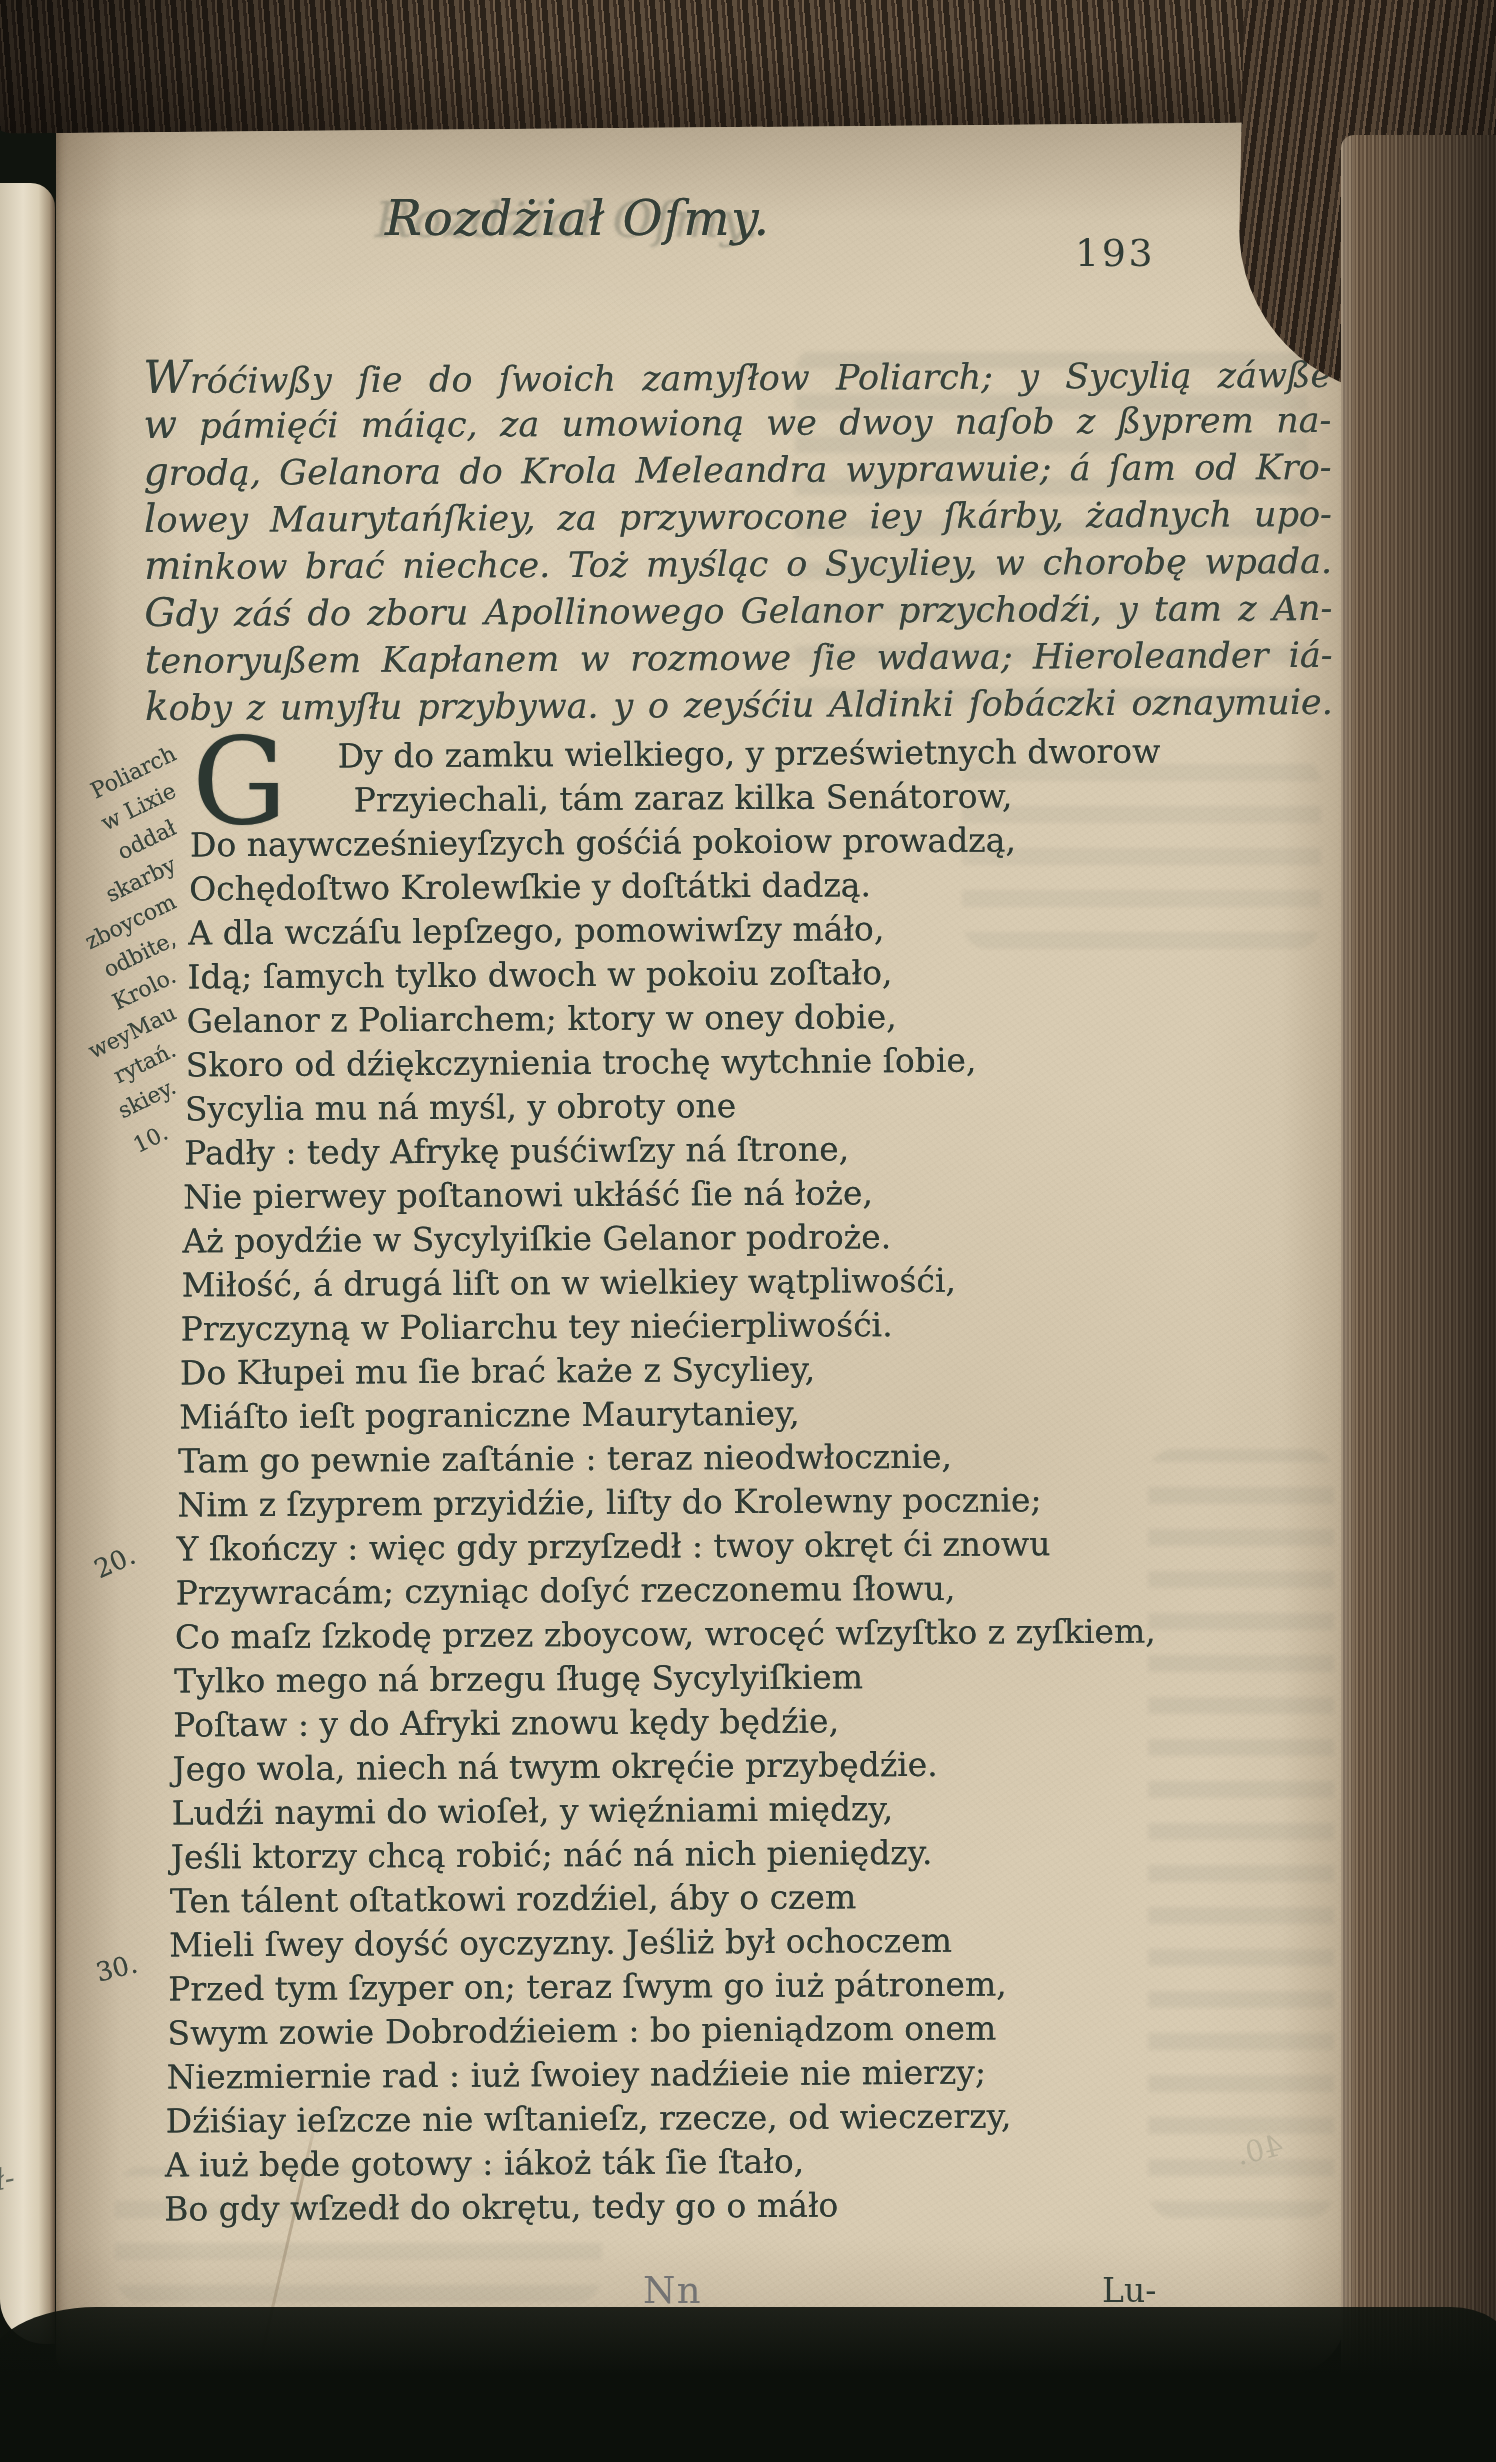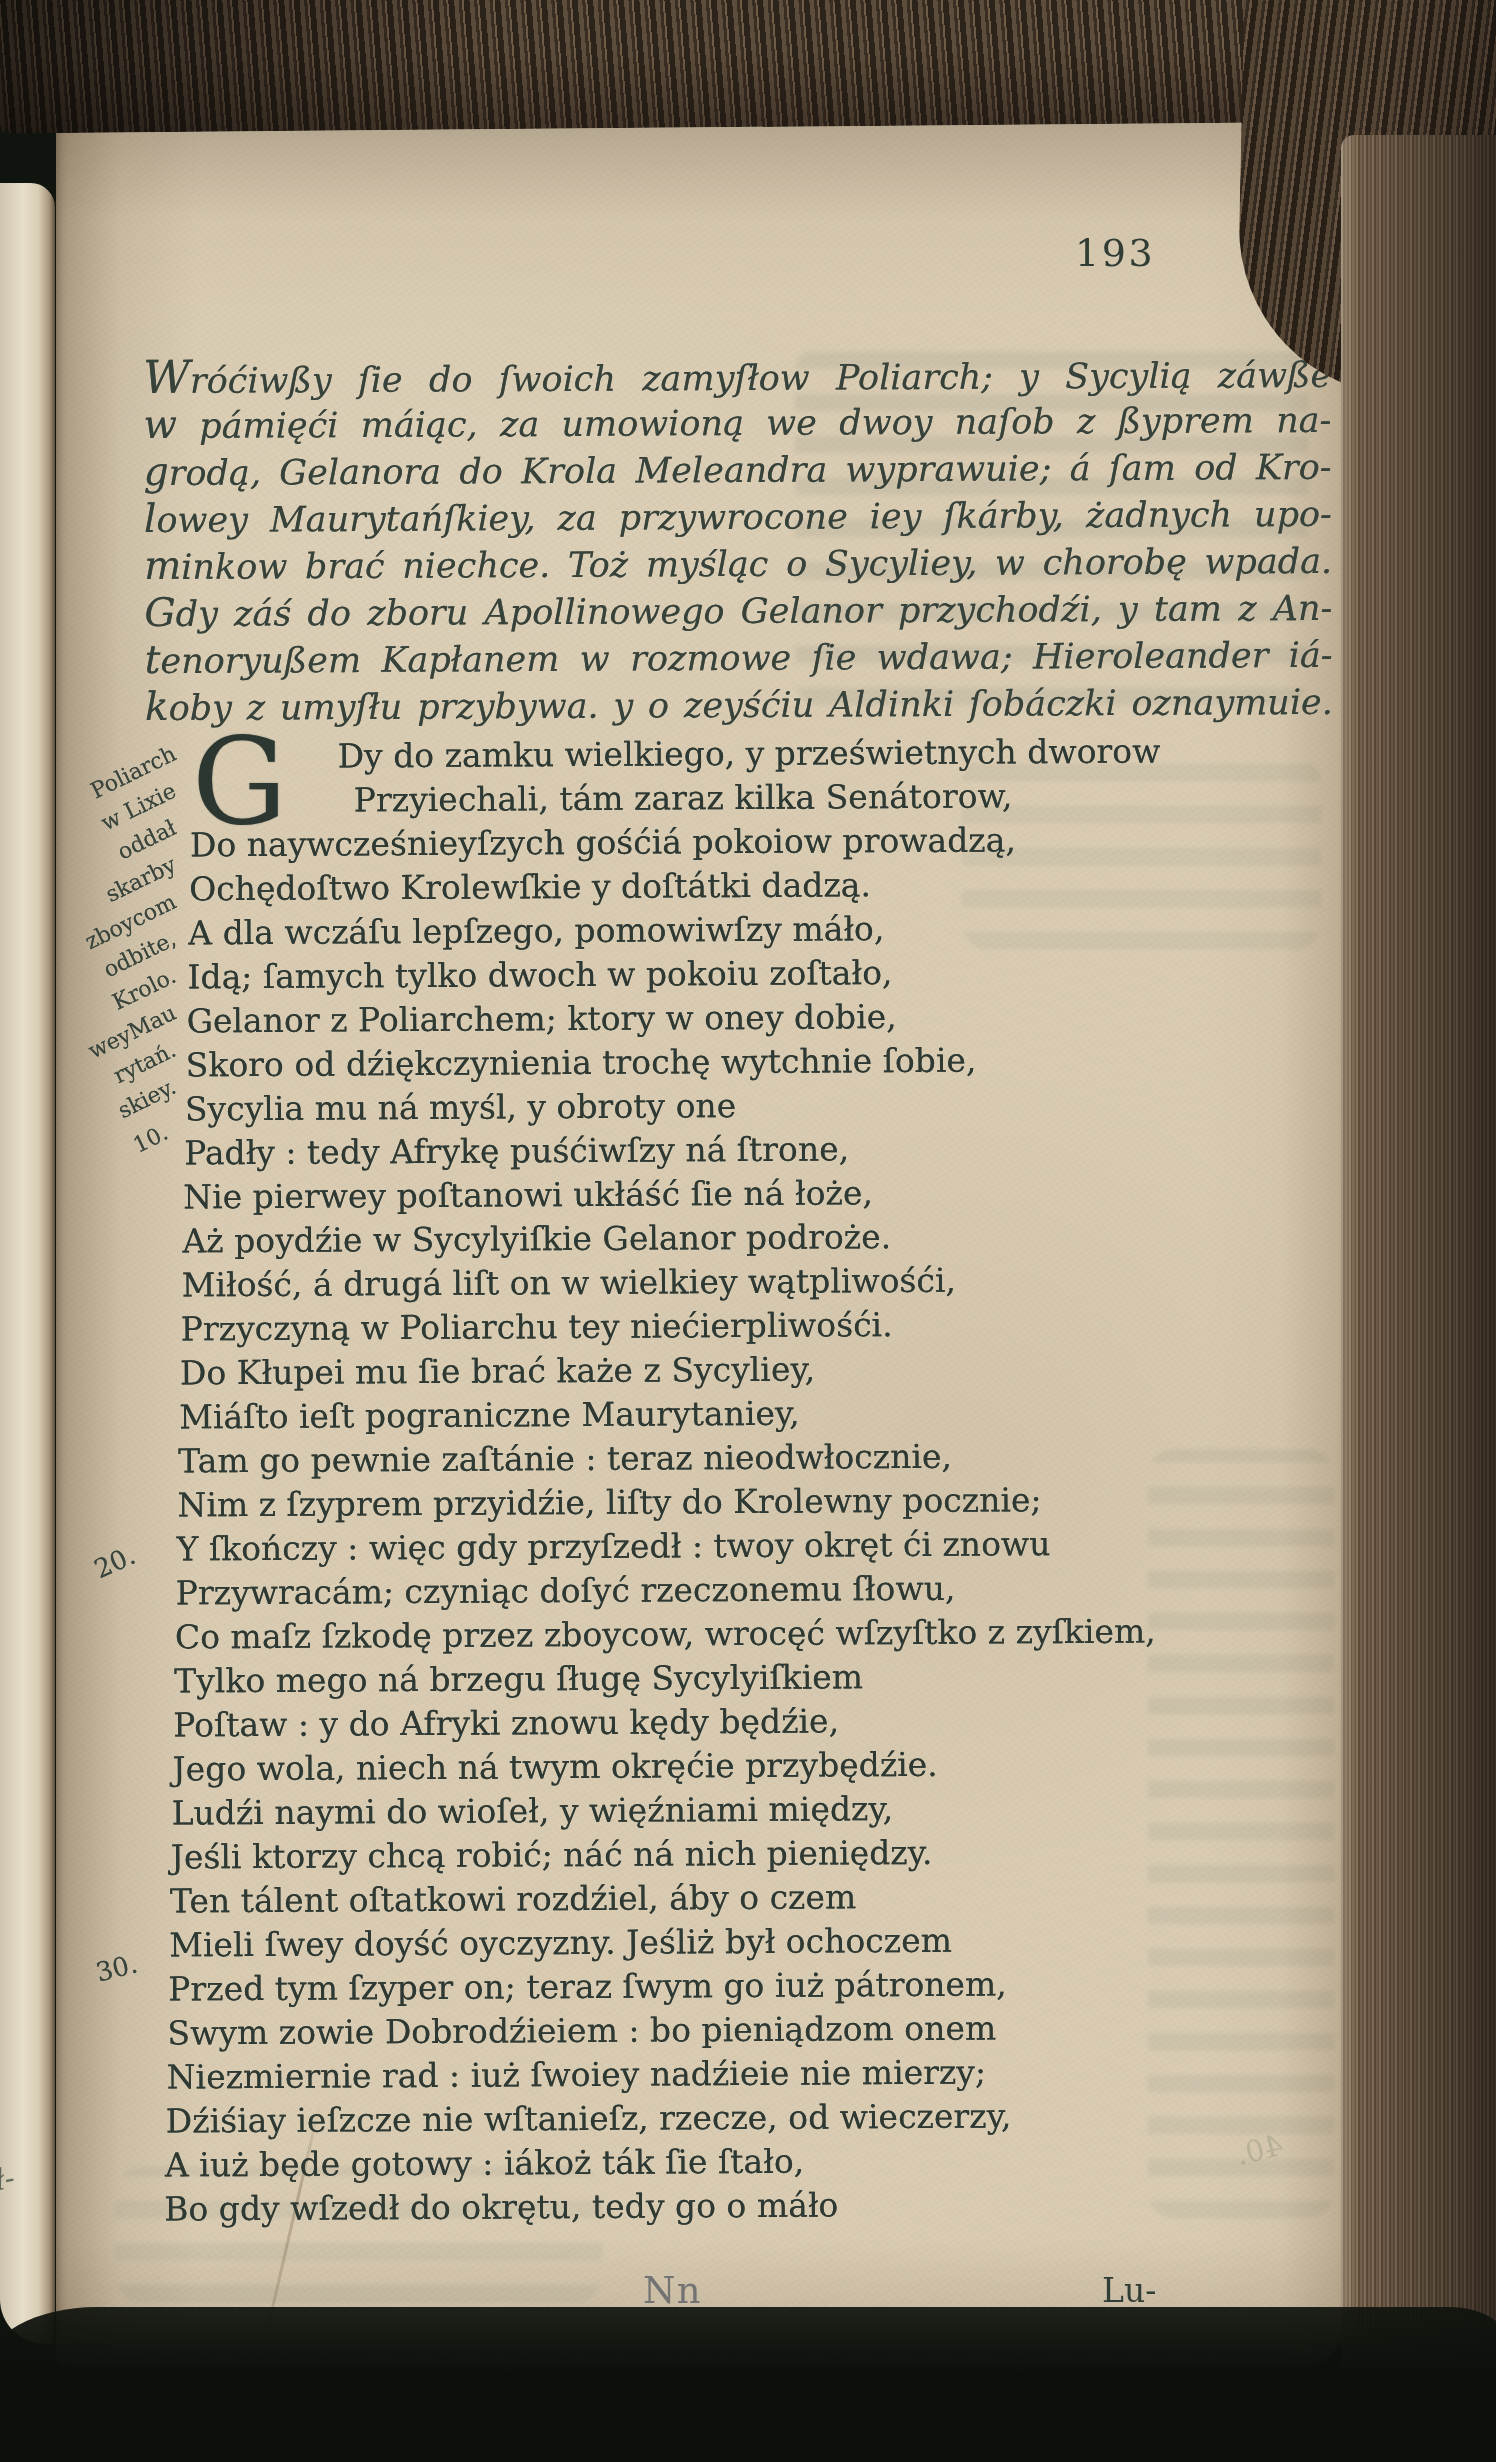--- a/index.html
+++ b/index.html
@@ -121,20 +121,21 @@
   <div class="smudge s1"></div>
   <div class="smudge s2"></div>
   <div class="smudge s3"></div>
   <div class="smudge s4"></div>
   <div class="ghost-number">40.</div>
   <div class="crease"></div>
   <div class="edge-mark">ł-</div>
 
   <div class="print">
 
+    <div class="running-title">Rozdżiał Oſmy.</div>
     <div class="folio">193</div>
 
 
     <div class="summary">
         <div class="summary-line" style="--i: 0;">Wróćiwßy ſie do ſwoich zamyſłow Poliarch; y Sycylią záwße</div>
         <div class="summary-line" style="--i: 1;">w pámięći máiąc, za umowioną we dwoy naſob z ßyprem na-</div>
         <div class="summary-line" style="--i: 2;">grodą, Gelanora do Krola Meleandra wyprawuie; á ſam od Kro-</div>
         <div class="summary-line" style="--i: 3;">lowey Maurytańſkiey, za przywrocone iey ſkárby, żadnych upo-</div>
         <div class="summary-line" style="--i: 4;">minkow brać niechce. Toż myśląc o Sycyliey, w chorobę wpada.</div>
         <div class="summary-line" style="--i: 5;">Gdy záś do zboru Apollinowego Gelanor przychodźi, y tam z An-</div>

